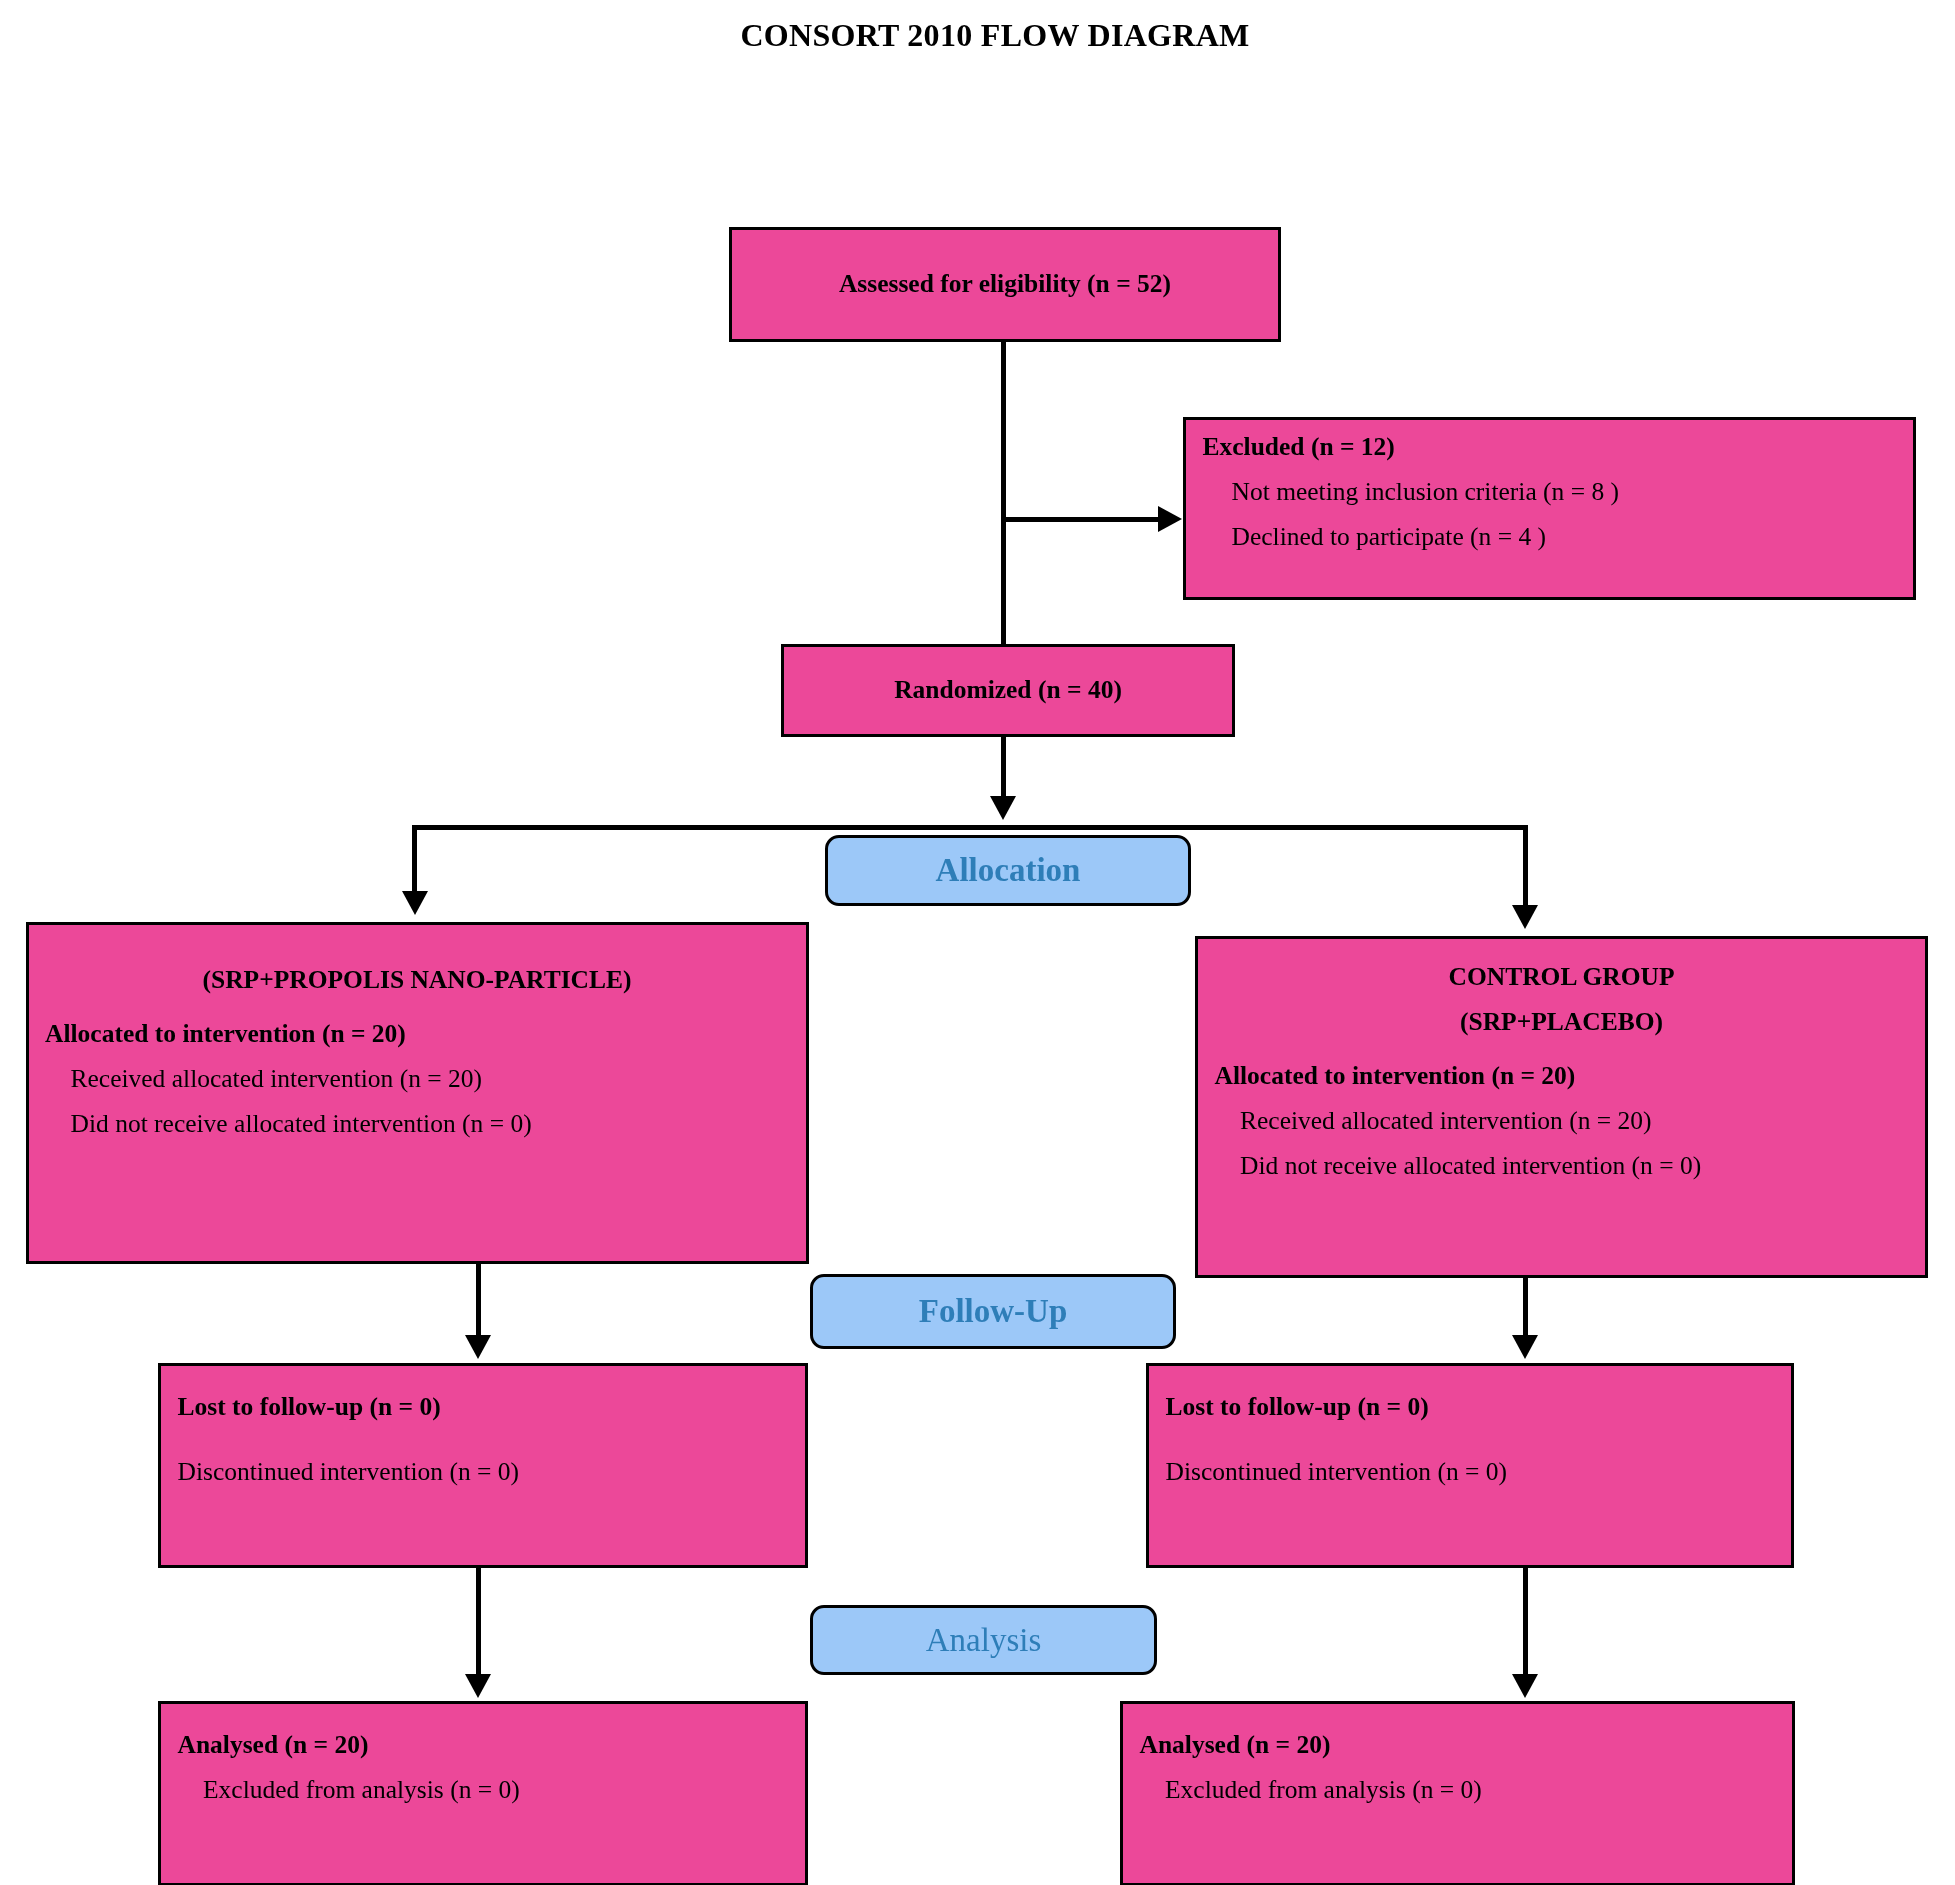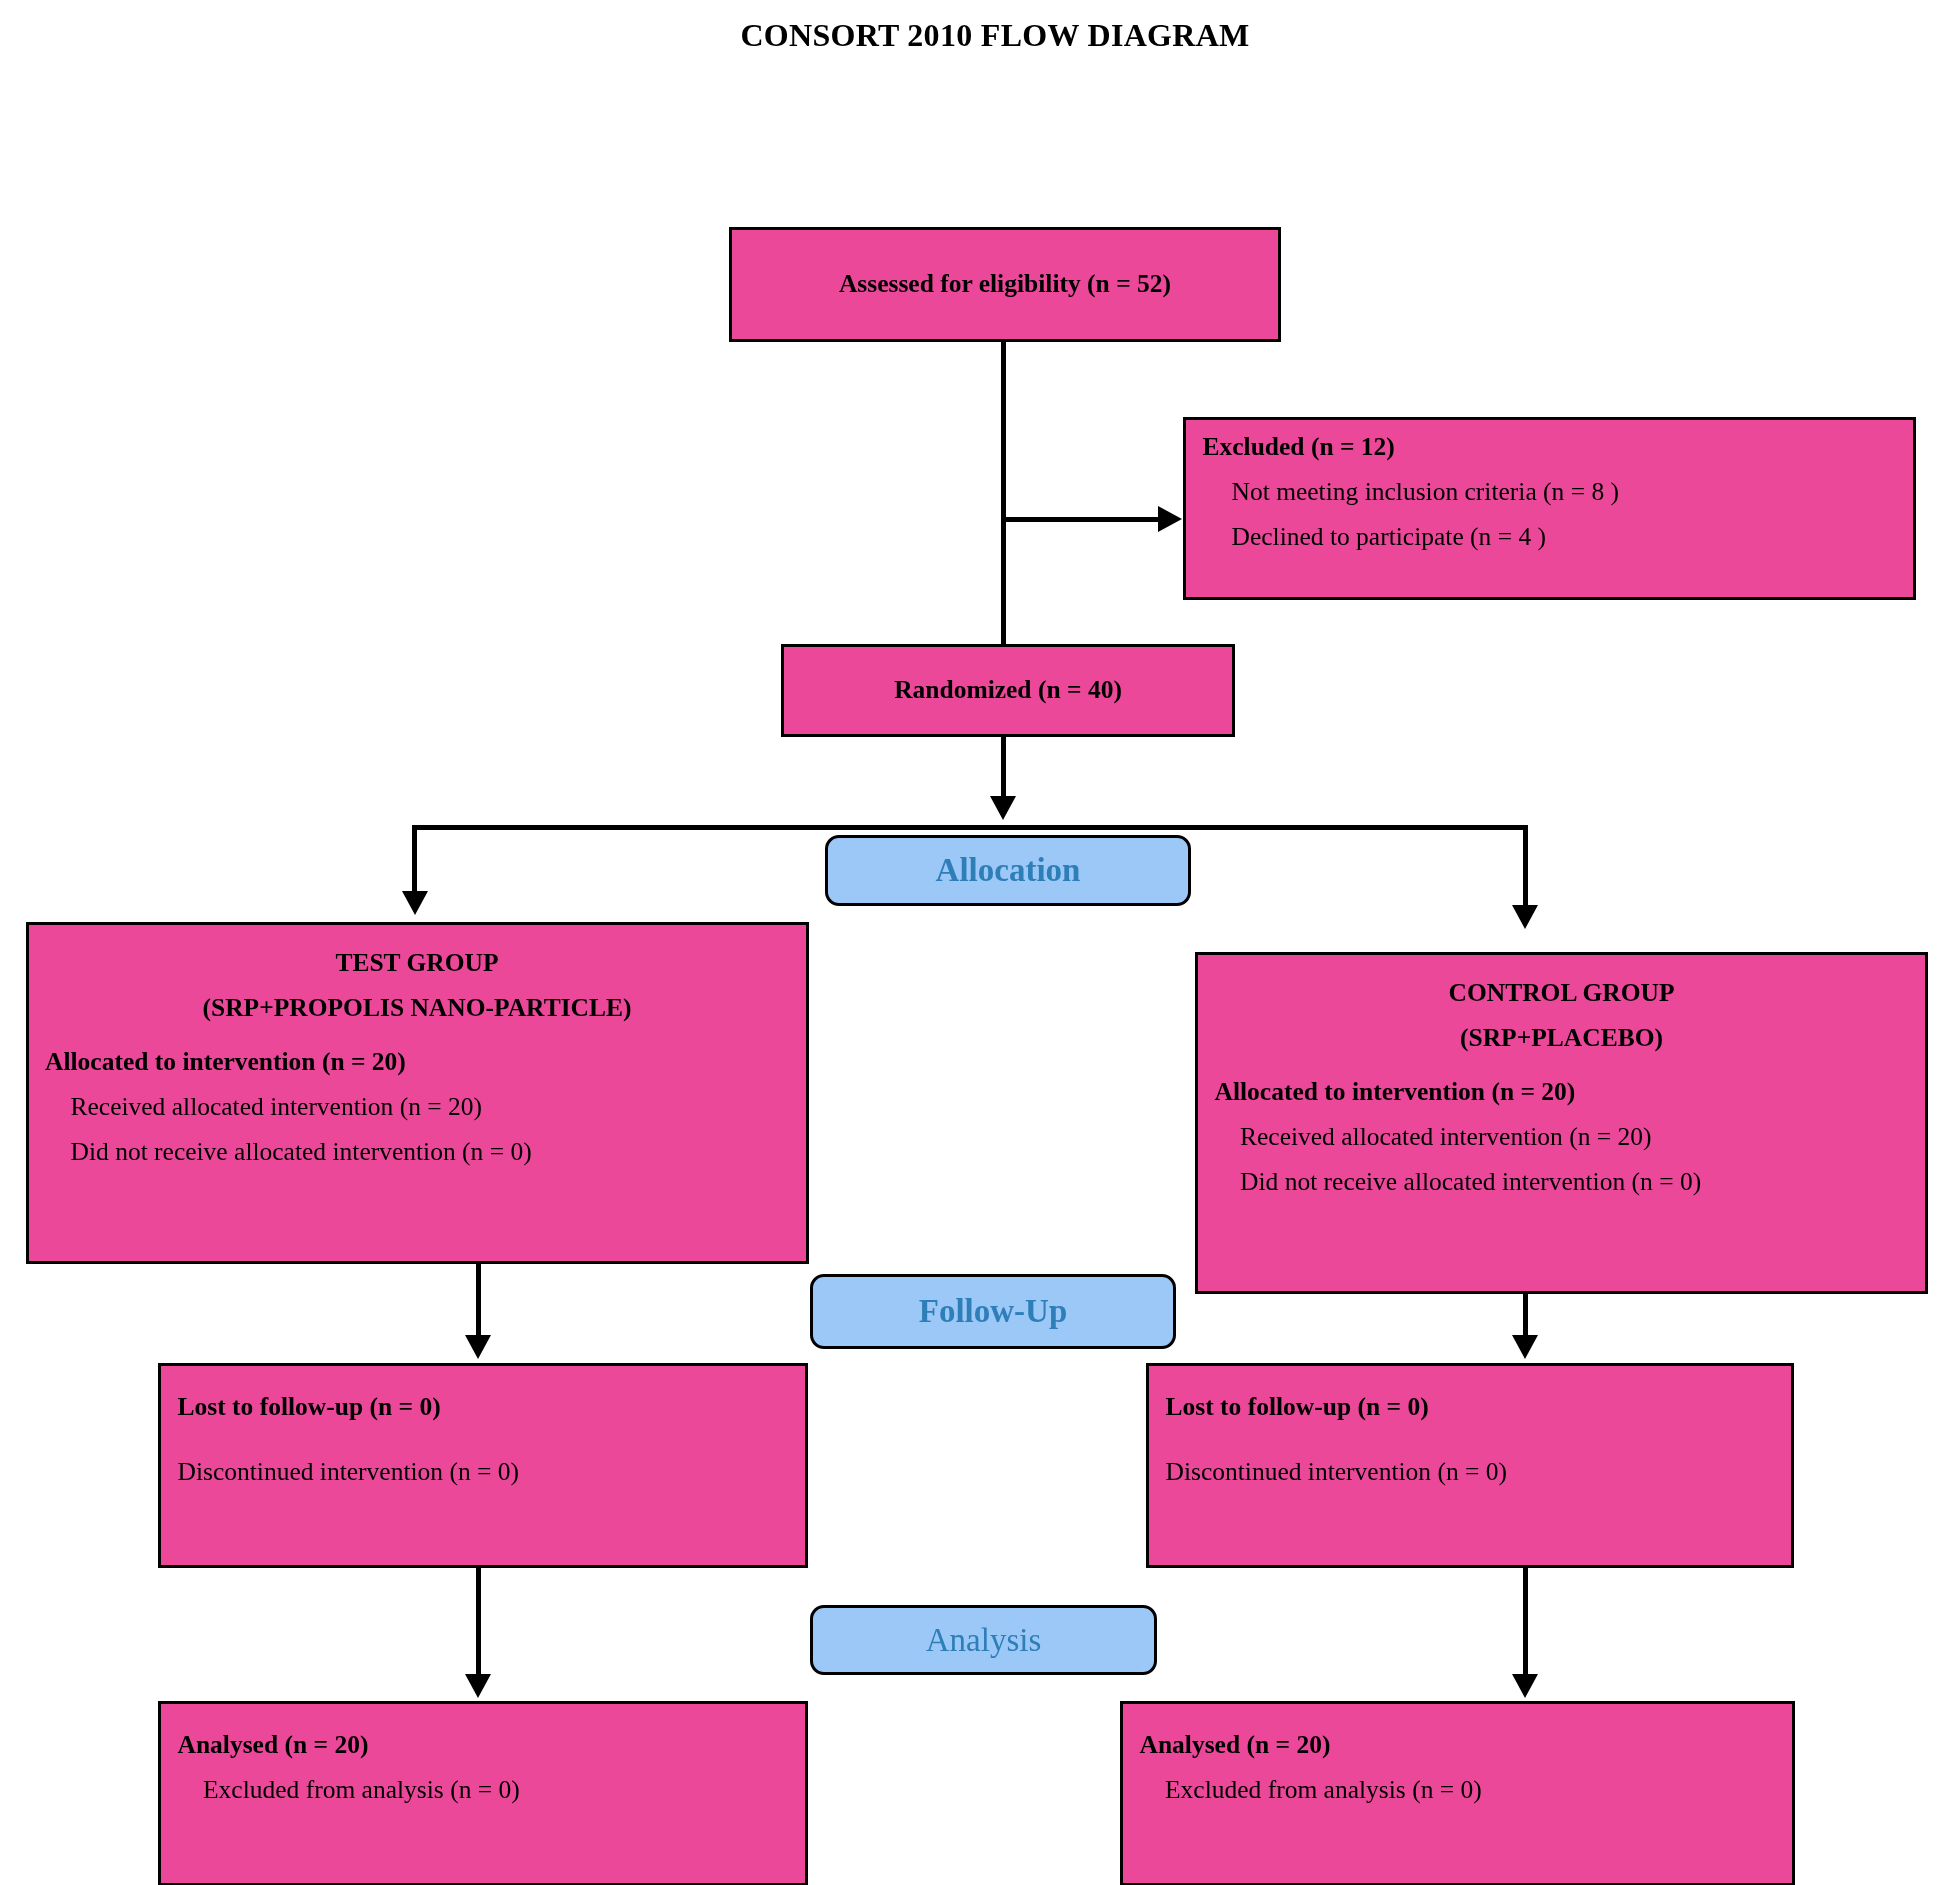--- a/index.html
+++ b/index.html
@@ -150,33 +150,32 @@
 
   <div class="vline" style="left:1523px; top:825px; height:85px;"></div>
   <div class="arrow-down" style="left:1512px; top:905px;"></div>
 
   <div class="stage-badge" style="left:825px; top:835px; width:366px; height:71px;">
     <span>Allocation</span>
   </div>
 
   <div class="flow-box" style="left:25.5px; top:922px; width:783px; height:342px;">
     <div class="box-inner" style="padding-top:24px;">
-      <div class="line bold center">TEST GROUP</div>
       <div class="spacer-sm"></div>
       <div class="line bold center">(SRP+PROPOLIS NANO-PARTICLE)</div>
       <div class="spacer-md"></div>
       <div class="line bold">Allocated to intervention (n = 20)</div>
       <div class="spacer-sm"></div>
       <div class="line indent2">Received allocated intervention (n = 20)</div>
       <div class="spacer-sm"></div>
       <div class="line indent2">Did not receive allocated intervention (n = 0)</div>
     </div>
   </div>
 
-  <div class="flow-box" style="left:1195px; top:936px; width:733px; height:342px;margin-top:16px;">
+  <div class="flow-box" style="left:1195px; top:936px; width:733px; height:342px;">
     <div class="box-inner" style="padding-top:24px;">
       <div class="line bold center">CONTROL GROUP</div>
       <div class="spacer-sm"></div>
       <div class="line bold center">(SRP+PLACEBO)</div>
       <div class="spacer-md"></div>
       <div class="line bold">Allocated to intervention (n = 20)</div>
       <div class="spacer-sm"></div>
       <div class="line indent2">Received allocated intervention (n = 20)</div>
       <div class="spacer-sm"></div>
       <div class="line indent2">Did not receive allocated intervention (n = 0)</div>

